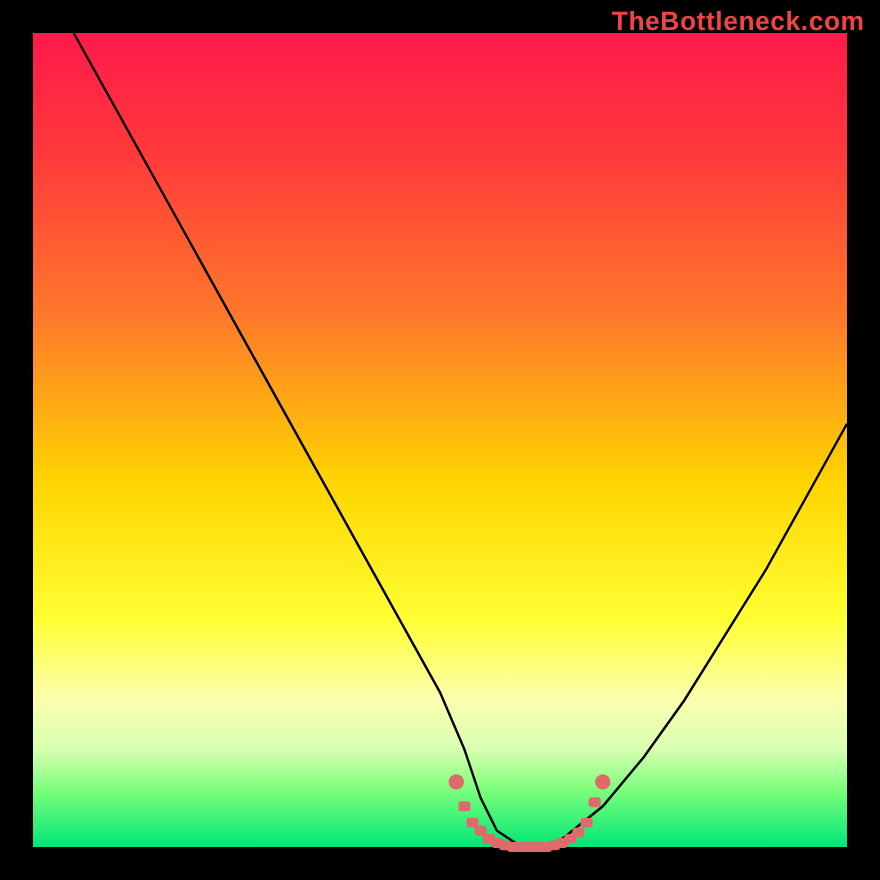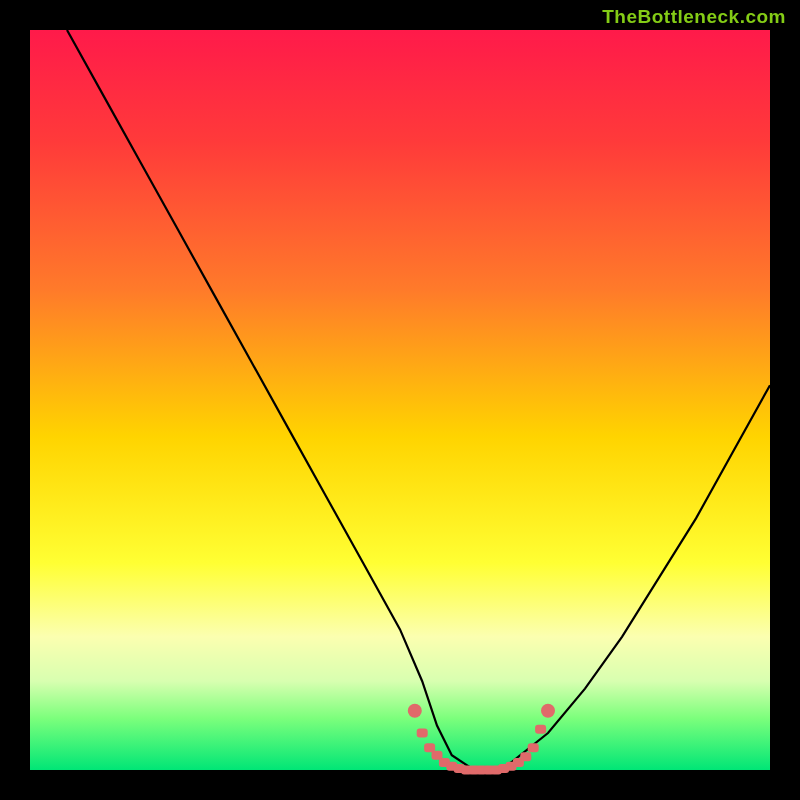--- a/index.html
+++ b/index.html
@@ -13,23 +13,23 @@
   .chart-wrap {
     position: relative;
     width: 800px;
     height: 800px;
   }
   .watermark {
     position: absolute;
     top: 6px;
     right: 14px;
     font-family: Arial, Helvetica, sans-serif;
-    font-size: 19px;
+    font-size: 24px;
     font-weight: bold;
-    color: #84cc16;
+    color: #ef4444;
     letter-spacing: 0.5px;
     z-index: 10;
     user-select: none;
     text-align: center;
   }
   svg {
     display: block;
   }
 </style>
 </head>

